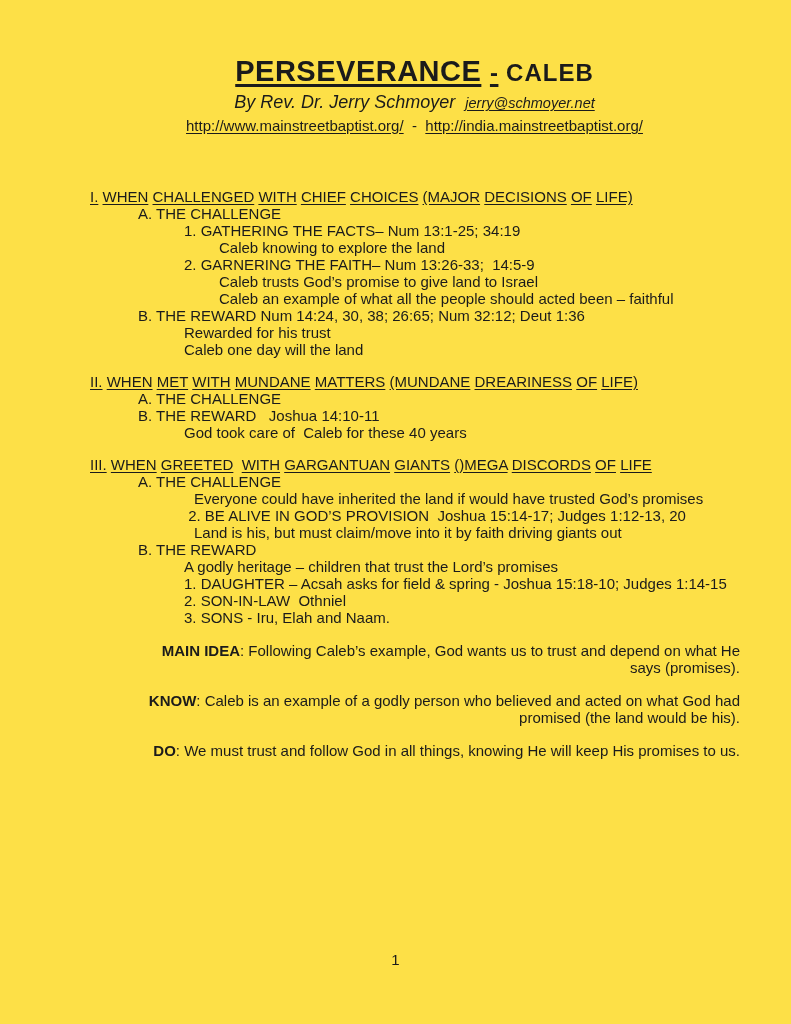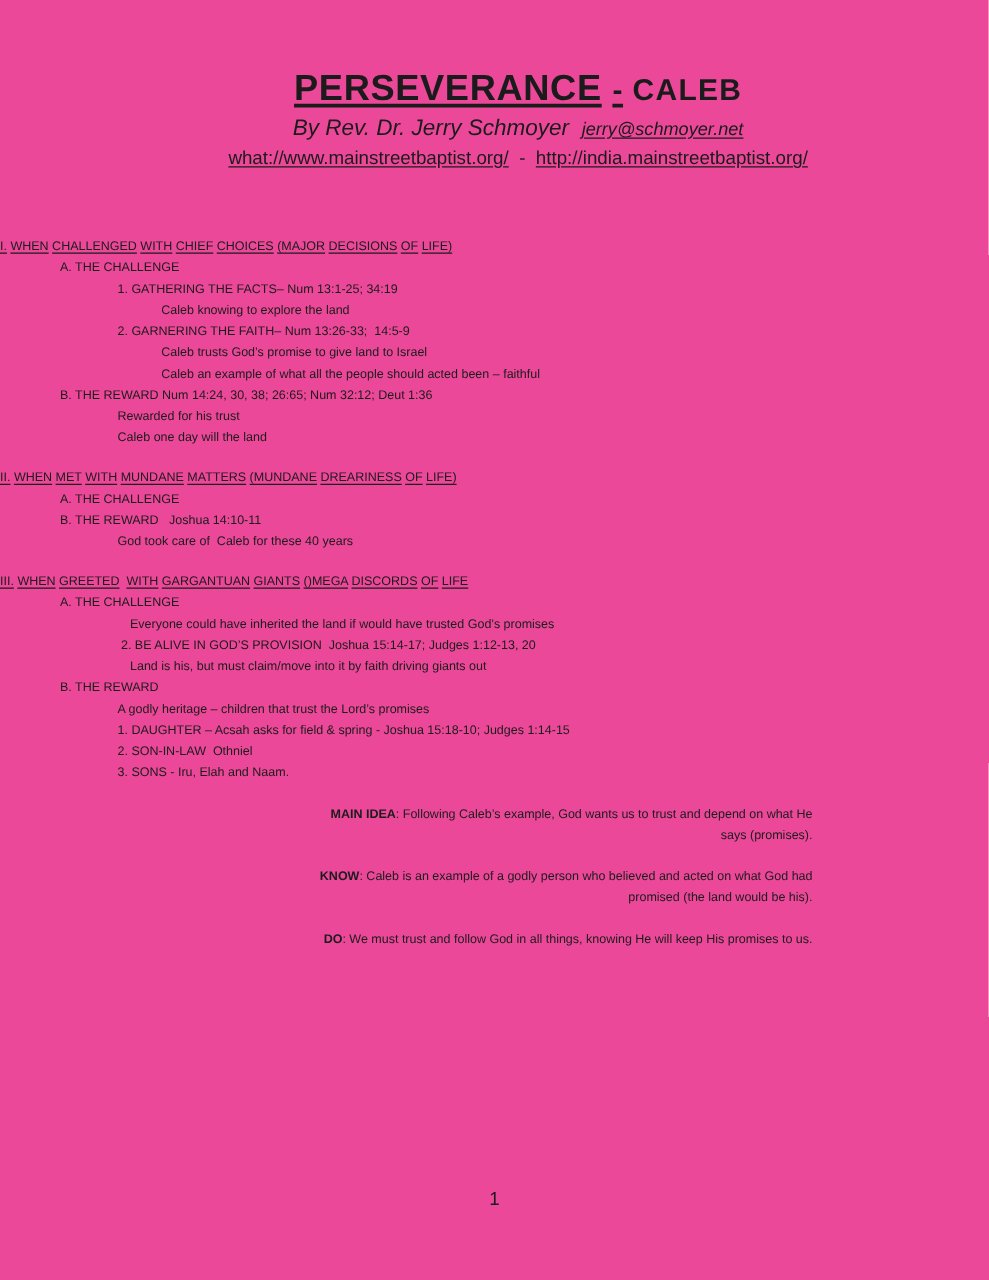--- a/index.html
+++ b/index.html
@@ -1,34 +1,34 @@
 <!DOCTYPE html>
 <html><head>
 <meta charset="utf-8">
 <style>
   html, body { margin: 0; padding: 0; background: #ffffff; }
   .page {
     width: 791px; height: 1024px;
     position: relative; overflow: hidden;
-    background: #ec4899;
+    background: #fde047;
     font-family: "Liberation Sans", sans-serif;
     color: #1b1b1b;
   }
   
   .header { margin-left: 90px; margin-right: 52px; padding-top: 53px; text-align: center; }
   .doc-title { margin: 0; font-size: 29px; line-height: 36px; font-weight: 700; letter-spacing: .5px; white-space: pre; }
   .t-main { text-decoration: underline; text-decoration-thickness: 3px; text-underline-offset: 3px; }
   .t-dash { font-size: 24px; text-decoration: underline; text-decoration-thickness: 3px; text-underline-offset: 3px; }
   .t-sub  { font-size: 24px; letter-spacing: 1px; }
   .byline { font-size: 18px; line-height: 21px; margin-top: 1px; white-space: pre; font-style: italic; }
   .byline .email { font-size: 14.5px; }
   .urls { font-size: 15px; line-height: 19px; margin-top: 2px; white-space: pre; }
   .doclink { color: inherit; text-decoration: underline; text-underline-offset: 2px; cursor: pointer; }
   
-  .content { margin-right: 45px; margin-top: 53px; font-size: 10px; }
+  .content { margin-left: 90px; margin-right: 45px; margin-top: 53px; font-size: 15px; }
   .line { line-height: 17px; white-space: pre-wrap; }
   .sec { margin-bottom: 15px; }
   .sec-heading u { text-underline-offset: 2px; }
   .ind-0 { padding-left: 0; }
   .ind-1 { padding-left: 48px; }
   .ind-2 { padding-left: 94px; }
   .ind-3 { padding-left: 104px; }
   .ind-4 { padding-left: 129px; }
   .paras { margin-top: 15px; }
   .para { margin: 16px 0 0 0; line-height: 17px; white-space: pre-wrap; max-width: 650px; text-align: right; }
@@ -37,21 +37,21 @@
   .footer { position: absolute; top: 951px; left: 0; width: 100%; text-align: center; font-size: 15px; line-height: 17px; }
 </style>
 </head>
 <body>
 
 <div class="page">
 
   <div class="header">
     <h1 class="doc-title"><span class="t-main">PERSEVERANCE</span><span> </span><span class="t-dash">-</span><span class="t-sub"> </span><span class="t-sub">CALEB</span></h1>
     <div class="byline"><span>By Rev. Dr. Jerry Schmoyer</span><span>  </span><span class="doclink email">jerry@schmoyer.net</span></div>
-    <div class="urls"><span class="doclink">what://www.mainstreetbaptist.org/</span><span>  </span><span>-</span><span>  </span><span class="doclink">http://india.mainstreetbaptist.org/</span></div>
+    <div class="urls"><span class="doclink">http://www.mainstreetbaptist.org/</span><span>  </span><span>-</span><span>  </span><span class="doclink">http://india.mainstreetbaptist.org/</span></div>
   </div>
 
   <div class="content">
     <section class="sec">
         <div class="line ind-0 sec-heading"><u>I.</u> <u>WHEN</u> <u>CHALLENGED</u> <u>WITH</u> <u>CHIEF</u> <u>CHOICES</u> <u>(MAJOR</u> <u>DECISIONS</u> <u>OF</u> <u>LIFE)</u></div>
         <div class="line ind-1">A. THE CHALLENGE</div>
         <div class="line ind-2">1. GATHERING THE FACTS– Num 13:1-25; 34:19</div>
         <div class="line ind-4">Caleb knowing to explore the land</div>
         <div class="line ind-2">2. GARNERING THE FAITH– Num 13:26-33;  14:5-9</div>
         <div class="line ind-4">Caleb trusts God’s promise to give land to Israel</div>

